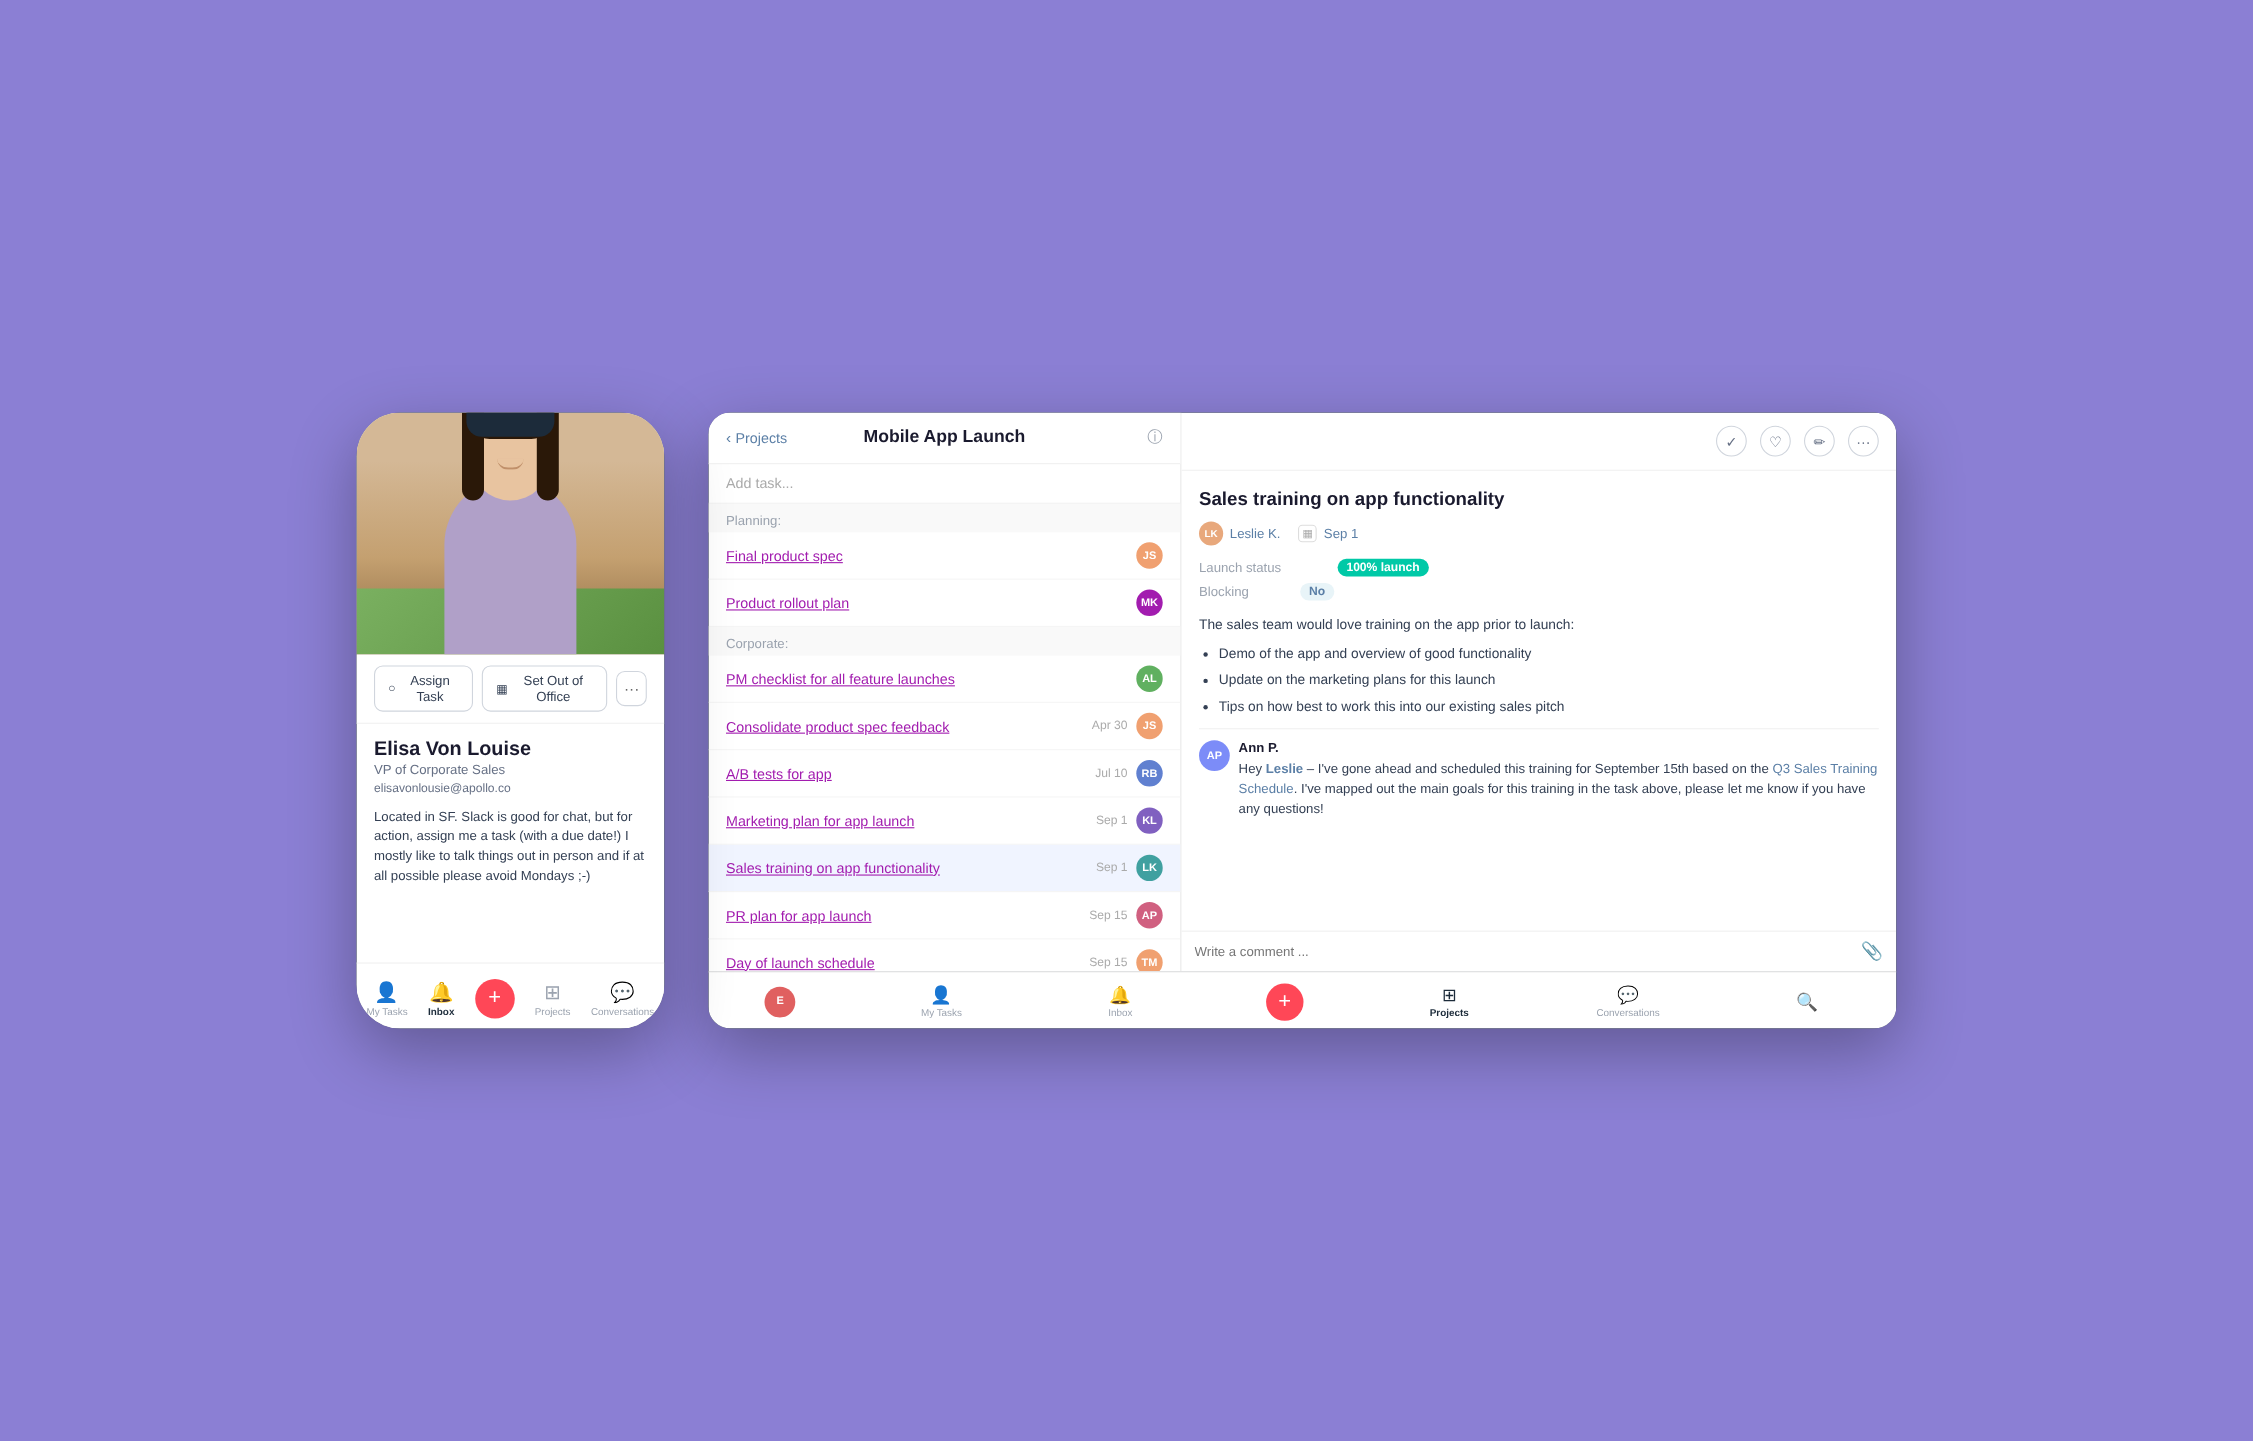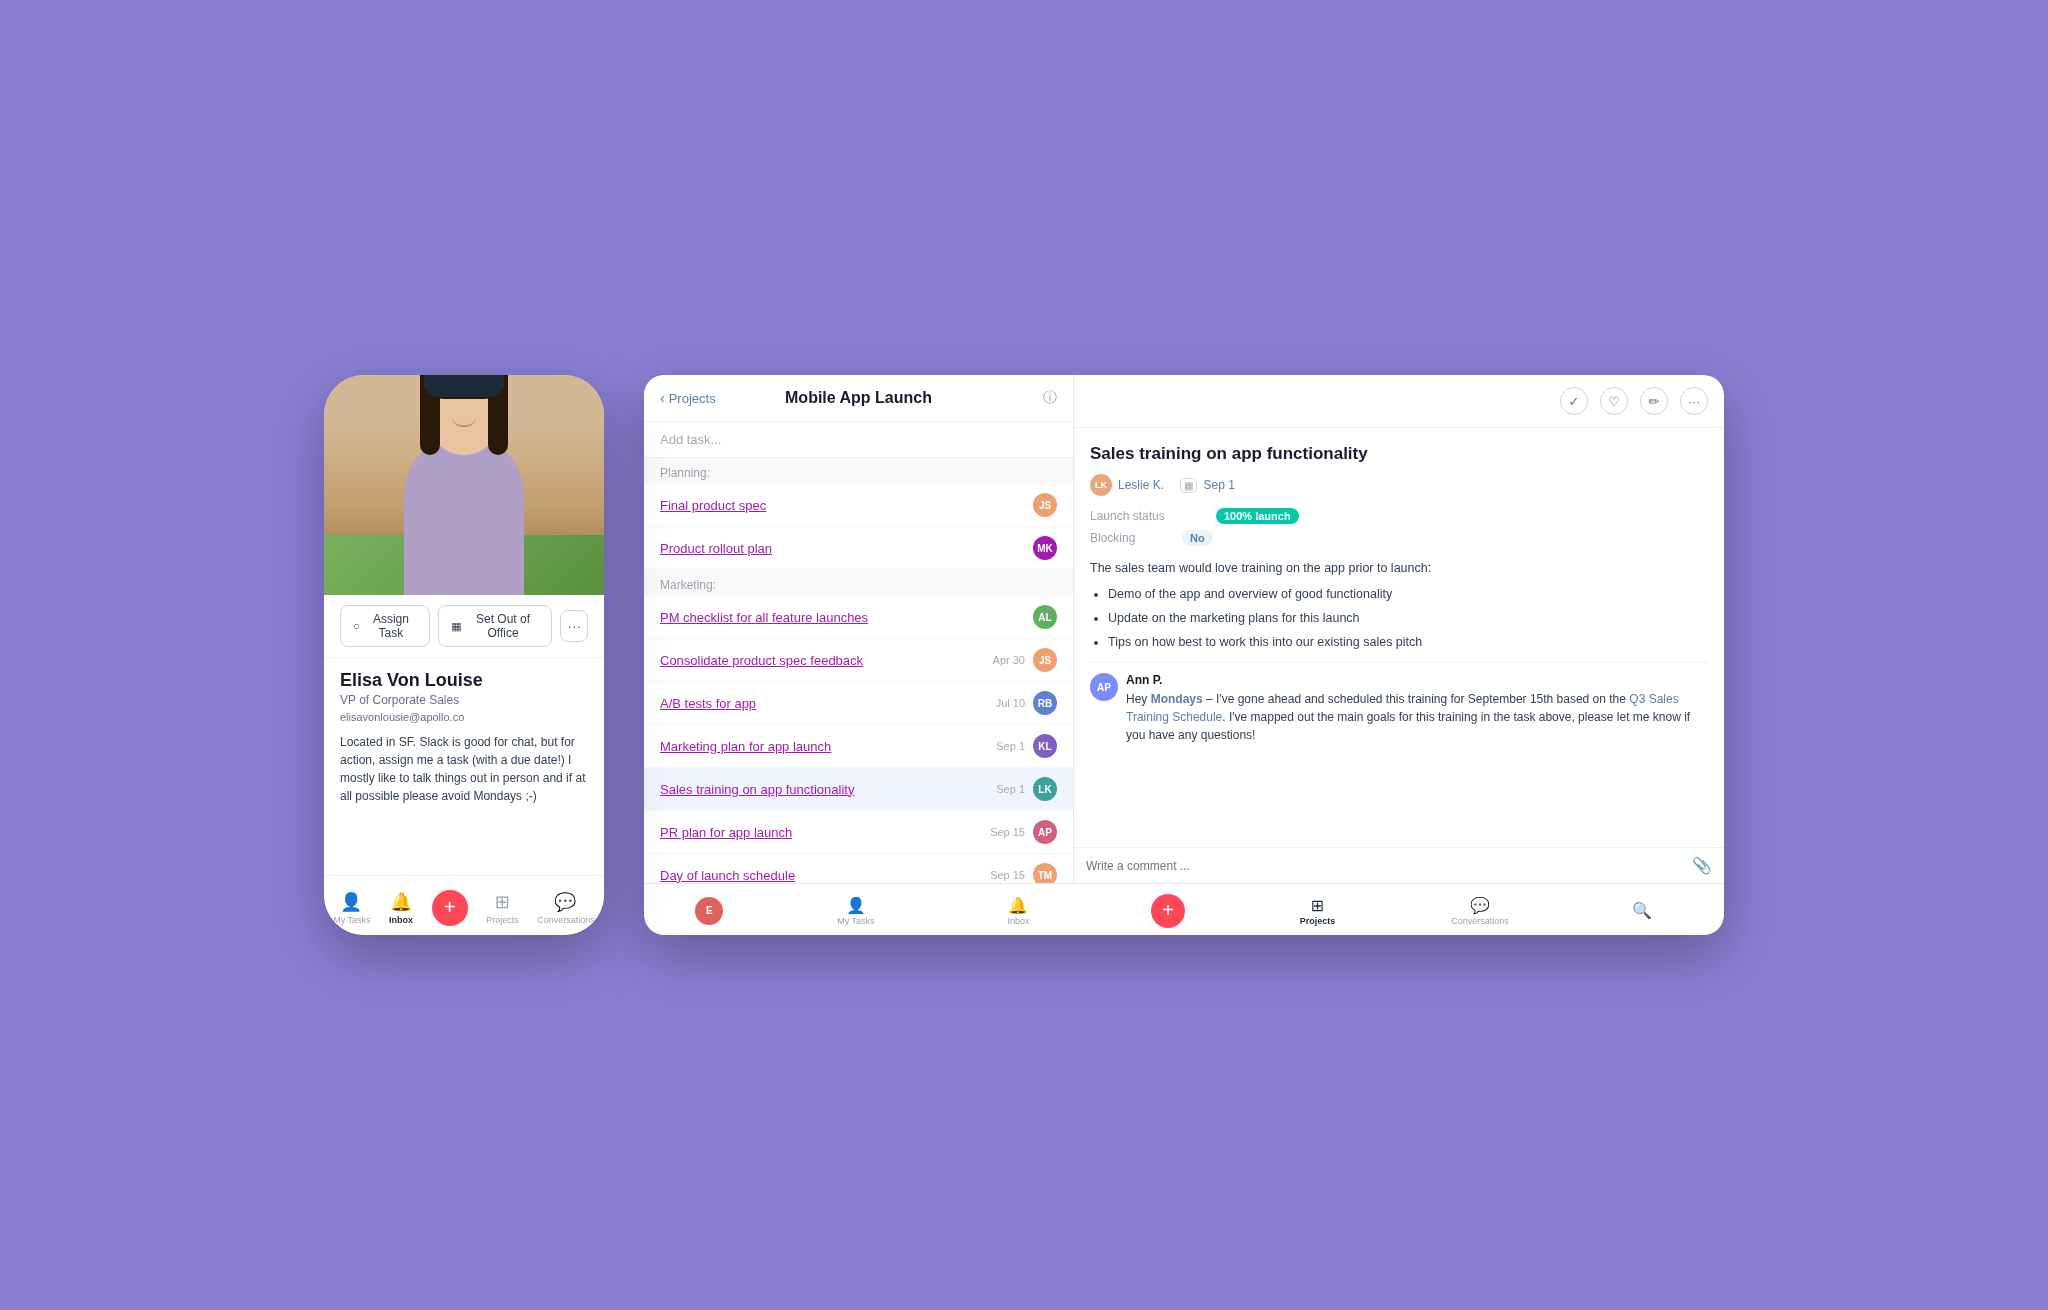--- a/index.html
+++ b/index.html
@@ -594,21 +594,21 @@
 
         <div class="task-item">
           <span class="task-item-name">Final product spec</span>
           <div class="task-item-avatar av-orange">JS</div>
         </div>
         <div class="task-item">
           <span class="task-item-name">Product rollout plan</span>
           <div class="task-item-avatar av-red">MK</div>
         </div>
 
-        <div class="task-section">Marketing:</div>
+        <div class="task-section">Corporate:</div>
 
         <div class="task-item">
           <span class="task-item-name">PM checklist for all feature launches</span>
           <div class="task-item-avatar av-green">AL</div>
         </div>
         <div class="task-item">
           <span class="task-item-name">Consolidate product spec feedback</span>
           <span class="task-item-date">Apr 30</span>
           <div class="task-item-avatar av-orange">JS</div>
         </div>
@@ -681,21 +681,21 @@
               <li>Tips on how best to work this into our existing sales pitch</li>
             </ul>
           </div>
 
           <div class="comment-section">
             <div class="comment-item">
               <div class="comment-avatar" style="background:#7c8cf8;">AP</div>
               <div class="comment-content">
                 <div class="comment-author">Ann P.</div>
                 <div class="comment-text">
-                  Hey <span style="color:#5b7fa6;font-weight:600;">Mondays</span> – I've gone ahead and scheduled this training for September 15th based on the <a href="#">Q3 Sales Training Schedule</a>. I've mapped out the main goals for this training in the task above, please let me know if you have any questions!
+                  Hey <span style="color:#5b7fa6;font-weight:600;">Leslie</span> – I've gone ahead and scheduled this training for September 15th based on the <a href="#">Q3 Sales Training Schedule</a>. I've mapped out the main goals for this training in the task above, please let me know if you have any questions!
                 </div>
               </div>
             </div>
           </div>
         </div>
 
         <div class="comment-input-wrapper">
           <input class="comment-input" type="text" placeholder="Write a comment ..." style="">
           <span class="comment-attach">📎</span>
         </div>

